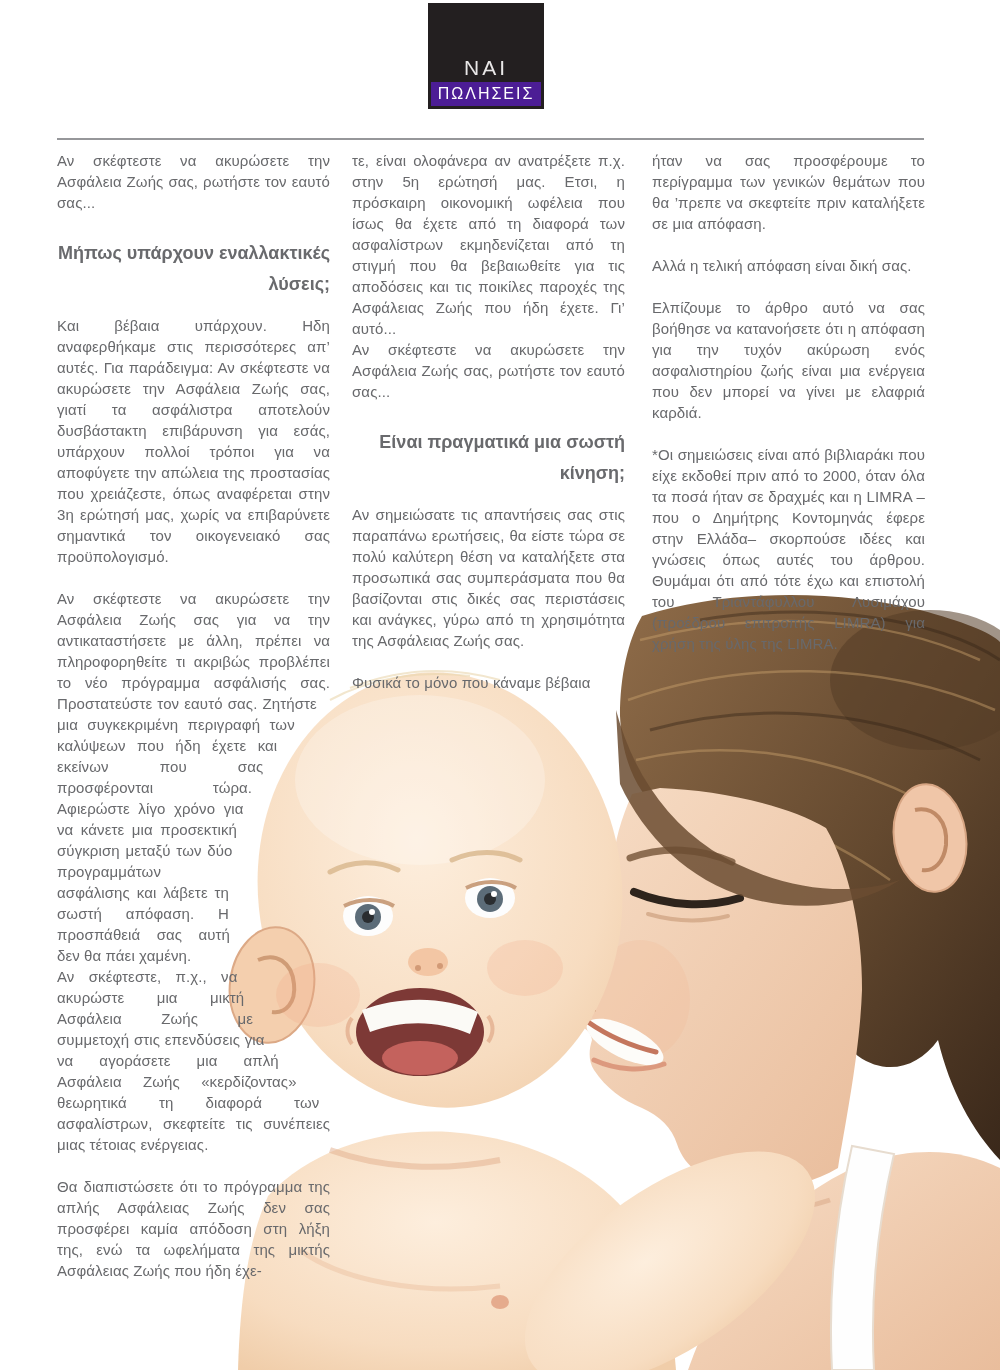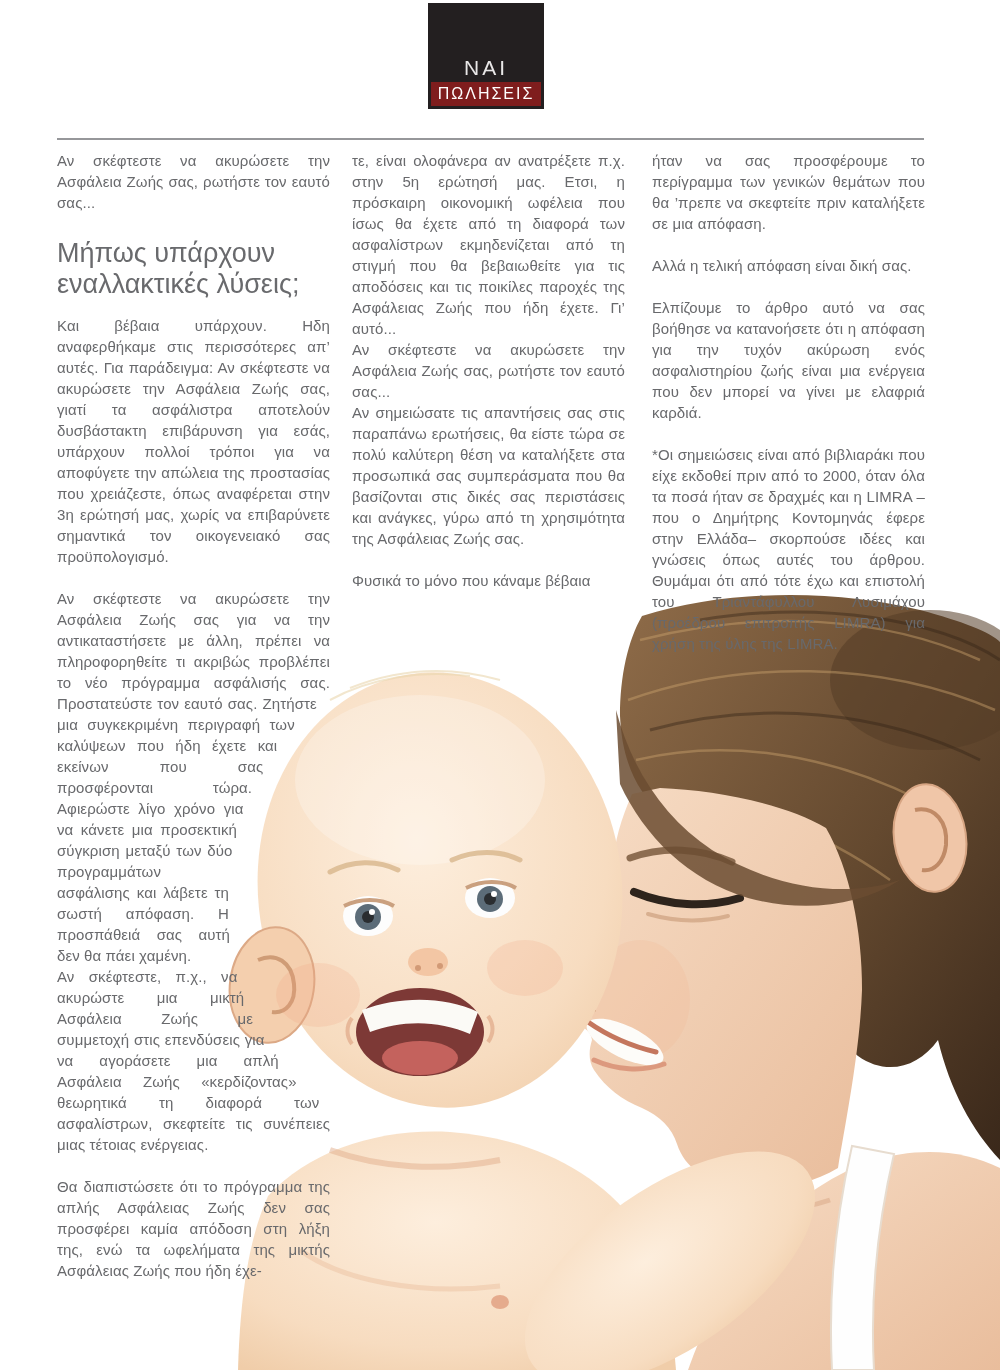--- a/index.html
+++ b/index.html
@@ -9,36 +9,36 @@
     font-family:"Liberation Sans","DejaVu Sans",sans-serif;
     color:#68696c;
   }
   
   .logo { position:absolute; left:428px; top:3px; width:116px; height:106px; background:#231f20; }
   .logo-nai {
     position:absolute; left:0; right:0; bottom:29px; text-align:center;
     color:#e9e7e7; font-size:21px; letter-spacing:3px; font-weight:400;
   }
   .logo-band {
-    position:absolute; left:3px; right:3px; bottom:3px; height:24px; background:#7f1d1d;
+    position:absolute; left:3px; right:3px; bottom:3px; height:24px; background:#4c1d95;
     color:#ffffff; text-align:center; font-size:16px; line-height:24px; letter-spacing:2px;
   }
   .rule { position:absolute; left:57px; top:138px; width:867px; height:2px; background:#96979a; }
 
   
   .col { position:absolute; top:150px; width:273px; text-align:justify;
          font-size:15px; line-height:21px; letter-spacing:0.1px; }
   .col-1 { left:57px; }
   .col-2 { left:352px; }
   .col-3 { left:652px; }
   .para { margin:0; }
   .gap-top { margin-top:21px; }
   h2.section-heading {
-    font-size:27px; line-height:31px; font-weight:400; color:#696a6d;
-    margin:25px 0 15px 0; text-align:left; letter-spacing:0;
+    font-size:18px; line-height:31px; font-weight:700; color:#696a6d;
+    margin:25px 0 15px 0; text-align:right; letter-spacing:0;
   }
   
   .wrap-spacer {
     float:right; width:140px; height:560px; margin-left:6px;
     shape-outside: circle(245px at 290px 335px);
   }
   
   .photo { position:absolute; left:0; top:560px; width:1000px; height:810px; }
   .photo svg { display:block; width:100%; height:100%; }
 </style>
@@ -159,20 +159,21 @@
     <p class="para">Και βέβαια υπάρχουν. Ηδη αναφερθήκαμε στις περισσότερες απ’ αυτές. Για παράδειγμα: Αν σκέφτεστε να ακυρώσετε την Ασφάλεια Ζωής σας, γιατί τα ασφάλιστρα αποτελούν δυσβάστακτη επιβάρυνση για εσάς, υπάρχουν πολλοί τρόποι για να αποφύγετε την απώλεια της προστασίας που χρειάζεστε, όπως αναφέρεται στην 3η ερώτησή μας, χωρίς να επιβαρύνετε σημαντικά τον οικογενειακό σας προϋπολογισμό.</p>
     <div class="wrap-spacer"></div>
     <p class="para gap-top">Αν σκέφτεστε να ακυρώσετε την Ασφάλεια Ζωής σας για να την αντικαταστήσετε με άλλη, πρέπει να πληροφορηθείτε τι ακριβώς προβλέπει το νέο πρόγραμμα ασφάλισής σας. Προστατεύστε τον εαυτό σας. Ζητήστε μια συγκεκριμένη περιγραφή των καλύψεων που ήδη έχετε και εκείνων που σας προσφέρονται τώρα. Αφιερώστε λίγο χρόνο για να κάνετε μια προσεκτική σύγκριση μεταξύ των δύο προγραμμάτων ασφάλισης και λάβετε τη σωστή απόφαση. Η προσπάθειά σας αυτή δεν θα πάει χαμένη.</p>
     <p class="para">Αν σκέφτεστε, π.χ., να ακυρώστε μια μικτή Ασφάλεια Ζωής με συμμετοχή στις επενδύσεις για να αγοράσετε μια απλή Ασφάλεια Ζωής «κερδίζοντας» θεωρητικά τη διαφορά των ασφαλίστρων, σκεφτείτε τις συνέπειες μιας τέτοιας ενέργειας.</p>
     <p class="para gap-top">Θα διαπιστώσετε ότι το πρόγραμμα της απλής Ασφάλειας Ζωής δεν σας προσφέρει καμία απόδοση στη λήξη της, ενώ τα ωφελήματα της μικτής Ασφάλειας Ζωής που ήδη έχε-</p>
   </div>
 
   <div class="col col-2">
     <p class="para">τε, είναι ολοφάνερα αν ανατρέξετε π.χ. στην 5η ερώτησή μας. Ετσι, η πρόσκαιρη οικονομική ωφέλεια που ίσως θα έχετε από τη διαφορά των ασφαλίστρων εκμηδενίζεται από τη στιγμή που θα βεβαιωθείτε για τις αποδόσεις και τις ποικίλες παροχές της Ασφάλειας Ζωής που ήδη έχετε. Γι’ αυτό...</p>
     <p class="para">Αν σκέφτεστε να ακυρώσετε την Ασφάλεια Ζωής σας, ρωτήστε τον εαυτό σας...</p>
+    <h2 class="section-heading">Είναι πραγματικά μια σωστή κίνηση;</h2>
     <p class="para">Αν σημειώσατε τις απαντήσεις σας στις παραπάνω ερωτήσεις, θα είστε τώρα σε πολύ καλύτερη θέση να καταλήξετε στα προσωπικά σας συμπεράσματα που θα βασίζονται στις δικές σας περιστάσεις και ανάγκες, γύρω από τη χρησιμότητα της Ασφάλειας Ζωής σας.</p>
     <p class="para gap-top">Φυσικά το μόνο που κάναμε βέβαια</p>
   </div>
 
   <div class="col col-3">
     <p class="para">ήταν να σας προσφέρουμε το περίγραμμα των γενικών θεμάτων που θα ’πρεπε να σκεφτείτε πριν καταλήξετε σε μια απόφαση.</p>
     <p class="para gap-top">Αλλά η τελική απόφαση είναι δική σας.</p>
     <p class="para gap-top">Ελπίζουμε το άρθρο αυτό να σας βοήθησε να κατανοήσετε ότι η απόφαση για την τυχόν ακύρωση ενός ασφαλιστηρίου ζωής είναι μια ενέργεια που δεν μπορεί να γίνει με ελαφριά καρδιά.</p>
     <p class="para gap-top">*Οι σημειώσεις είναι από βιβλιαράκι που είχε εκδοθεί πριν από το 2000, όταν όλα τα ποσά ήταν σε δραχμές και η LIMRA –που ο Δημήτρης Κοντομηνάς έφερε στην Ελλάδα– σκορπούσε ιδέες και γνώσεις όπως αυτές του άρθρου. Θυμάμαι ότι από τότε έχω και επιστολή του Τριαντάφυλλου Λυσιμάχου (προέδρου επιτροπής LIMRA) για χρήση της ύλης της LIMRA.</p>
   </div>

